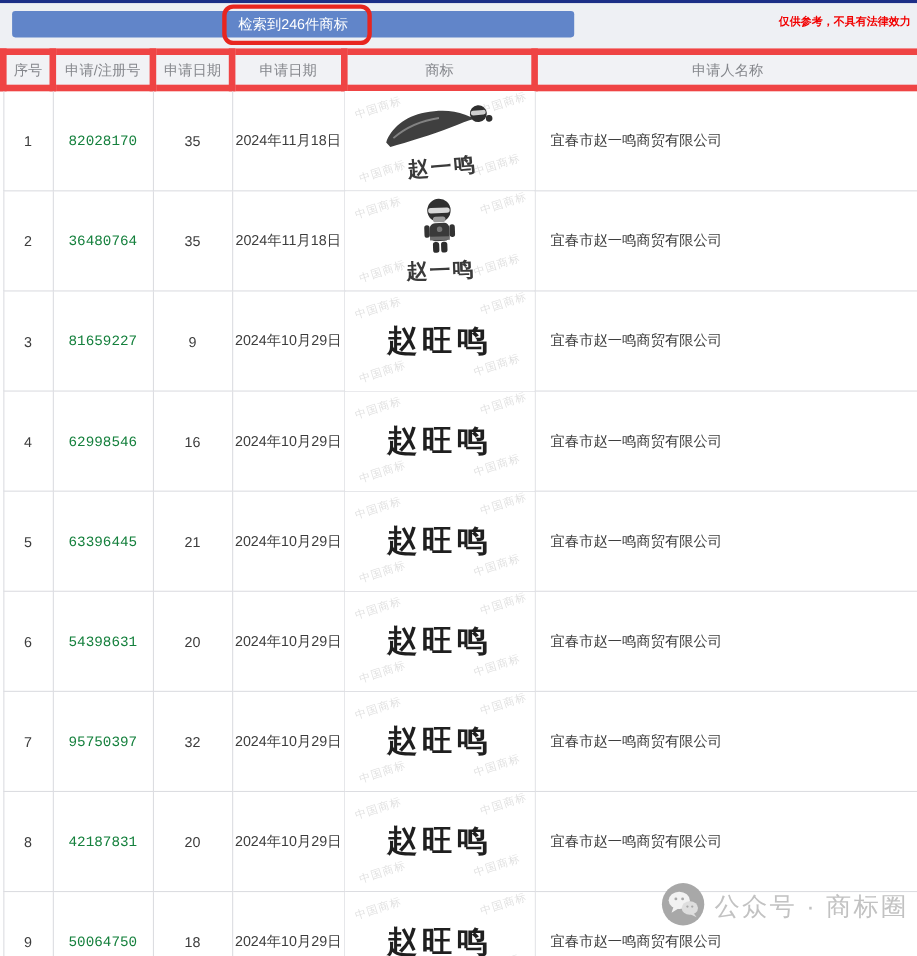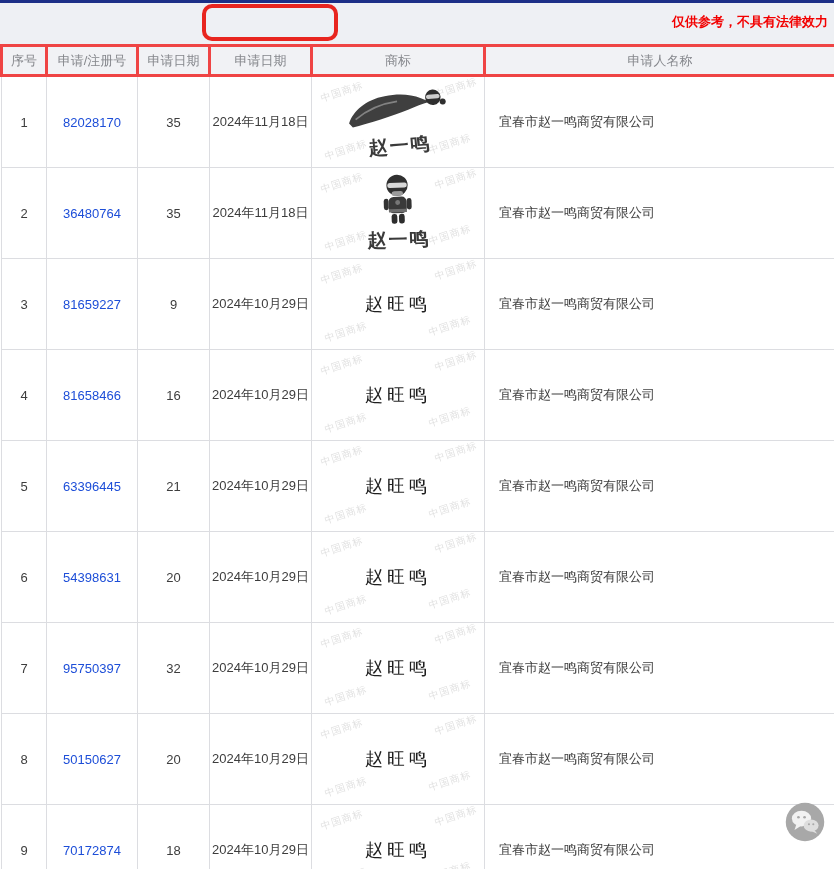--- a/index.html
+++ b/index.html
@@ -4,53 +4,54 @@
 <style>
   html,body{margin:0;padding:0;background:#fff;}
   .page{position:relative;width:834px;height:869px;overflow:hidden;background:#fff;
         font-family:"Liberation Sans","DejaVu Sans",sans-serif;color:#3d3d3d;}
   .topline{position:absolute;left:0;top:0;width:834px;height:3px;background:#1c2f87;}
   .header-area{position:absolute;left:0;top:3px;width:834px;height:41px;background:#eef0f4;}
   .banner{position:absolute;left:11px;top:7px;width:511px;height:24px;background:#6185c9;
           border-radius:3px;color:#fff;font-size:13px;line-height:24px;text-align:center;}
   .red-box{position:absolute;left:202px;top:1px;width:128px;height:29px;border:4px solid #e8251f;
            border-radius:10px;pointer-events:none;z-index:5;}
-  .disclaimer{position:absolute;right:6px;top:10px;color:#f20000;font-weight:bold;font-size:13px;}
+  .disclaimer{position:absolute;right:6px;top:10px;color:#f20000;font-weight:bold;font-size:10px;}
   table{position:absolute;left:0;top:44px;width:834px;border-collapse:collapse;table-layout:fixed;}
   col.c1{width:45px}col.c2{width:91px}col.c3{width:72px}col.c4{width:102px}col.c5{width:173px}col.c6{width:351px}
   th{height:25px;background:#f1f2f5;color:#85878c;font-weight:normal;font-size:13px;
-     border:3px solid #ef4444;text-align:center;}
+     border:6px solid #ef4444;text-align:center;}
   td{height:90px;border:1px solid #dcdde1;border-top:1px solid #c9cbd0;font-size:13px;
      text-align:center;vertical-align:middle;padding:0;background:#fff;}
   td.c-app{text-align:left;padding-left:14px;color:#3f3f3f;}
-  .reglink{color:#1d4ed8;text-decoration:none;cursor:pointer;}
+  .reglink{color:#15803d;text-decoration:none;cursor:pointer;font-family:Liberation Mono, monospace;}
   .c-mark{position:relative;overflow:hidden;}
   .markbox{position:relative;width:100%;height:90px;}
   .wm{position:absolute;font-size:10px;color:#8f8f8f;opacity:.28;letter-spacing:1px;white-space:nowrap;
       transform:rotate(-18deg);pointer-events:none;}
   .wm1{left:8px;top:8px;}.wm2{right:6px;top:4px;}.wm3{left:12px;bottom:10px;}.wm4{right:12px;bottom:16px;}
   .mark-inner{position:relative;display:flex;flex-direction:column;align-items:center;
               justify-content:center;height:100%;}
   .logo{display:none;}
   .mark-logo-flying .logo-flying{display:block;}
   .mark-logo-standing .logo-standing{display:block;}
   .mark-logo-flying .mark-inner{transform:rotate(-5deg);}
   .mark-logo-standing .mark-inner{transform:rotate(-2deg);}
   .mark-label{font-weight:bold;font-size:19px;color:#3a3a3a;letter-spacing:2px;}
-  .mark-text .mark-label{font-family:"Liberation Serif","DejaVu Serif",serif;font-weight:400;
-                         font-size:18px;color:#1f1f1f;letter-spacing:4px;}
+  .mark-text .mark-label{font-family:"Liberation Serif","DejaVu Serif",serif;font-weight:700;
+                         font-size:28px;color:#1f1f1f;letter-spacing:4px;}
   .wechat-wm{position:absolute;right:8px;top:801px;display:flex;align-items:center;gap:8px;z-index:8;}
   .wlabel{font-size:23px;color:#c2c2c2;letter-spacing:2px;white-space:nowrap;}
 </style>
 </head>
 <body>
 
 <div class="page">
   <div class="topline"></div>
   <div class="header-area">
+    <div class="banner">检索到246件商标</div>
     <div class="red-box"></div>
     <div class="disclaimer">仅供参考，不具有法律效力</div>
   </div>
 
   <table>
     <colgroup>
         <col class="c1">
         <col class="c2">
         <col class="c3">
         <col class="c4">
@@ -149,21 +150,21 @@
           <div class="mark-label">赵旺鸣</div>
         </div>
       </div>
     </td>
     <td class="c-app">宜春市赵一鸣商贸有限公司</td>
   </tr>
 
   <tr>
     <td>4</td>
     <td>
-      <a class="reglink">81658466</a>
+      <a class="reglink">62998546</a>
     </td>
     <td>16</td>
     <td>2024年10月29日</td>
     <td class="c-mark">
       <div class="markbox mark-text">
         <span class="wm wm1">中国商标</span>
         <span class="wm wm2">中国商标</span>
         <span class="wm wm3">中国商标</span>
         <span class="wm wm4">中国商标</span>
         <div class="mark-inner">
@@ -237,21 +238,21 @@
           <div class="mark-label">赵旺鸣</div>
         </div>
       </div>
     </td>
     <td class="c-app">宜春市赵一鸣商贸有限公司</td>
   </tr>
 
   <tr>
     <td>8</td>
     <td>
-      <a class="reglink">50150627</a>
+      <a class="reglink">42187831</a>
     </td>
     <td>20</td>
     <td>2024年10月29日</td>
     <td class="c-mark">
       <div class="markbox mark-text">
         <span class="wm wm1">中国商标</span>
         <span class="wm wm2">中国商标</span>
         <span class="wm wm3">中国商标</span>
         <span class="wm wm4">中国商标</span>
         <div class="mark-inner">
@@ -259,21 +260,21 @@
           <div class="mark-label">赵旺鸣</div>
         </div>
       </div>
     </td>
     <td class="c-app">宜春市赵一鸣商贸有限公司</td>
   </tr>
 
   <tr>
     <td>9</td>
     <td>
-      <a class="reglink">70172874</a>
+      <a class="reglink">50064750</a>
     </td>
     <td>18</td>
     <td>2024年10月29日</td>
     <td class="c-mark">
       <div class="markbox mark-text">
         <span class="wm wm1">中国商标</span>
         <span class="wm wm2">中国商标</span>
         <span class="wm wm3">中国商标</span>
         <span class="wm wm4">中国商标</span>
         <div class="mark-inner">
@@ -294,14 +295,15 @@
         <ellipse cx="20" cy="20" rx="11" ry="9" fill="#f2f2f2"></ellipse>
         <polygon points="14,27 12,33 20,28" fill="#f2f2f2"></polygon>
         <circle cx="16.5" cy="18.5" r="1.5" fill="#a8a8a8"></circle>
         <circle cx="23.5" cy="18.5" r="1.5" fill="#a8a8a8"></circle>
         <ellipse cx="31" cy="28" rx="8.5" ry="7" fill="#dedede"></ellipse>
         <polygon points="35,33.5 38,37.5 31.5,34.5" fill="#dedede"></polygon>
         <circle cx="28.5" cy="26.5" r="1.2" fill="#a8a8a8"></circle>
         <circle cx="33.5" cy="26.5" r="1.2" fill="#a8a8a8"></circle>
       </svg>
     </span>
+    <span class="wlabel">公众号 · 商标圈</span>
   </div>
 </div>
 
 </body></html>

